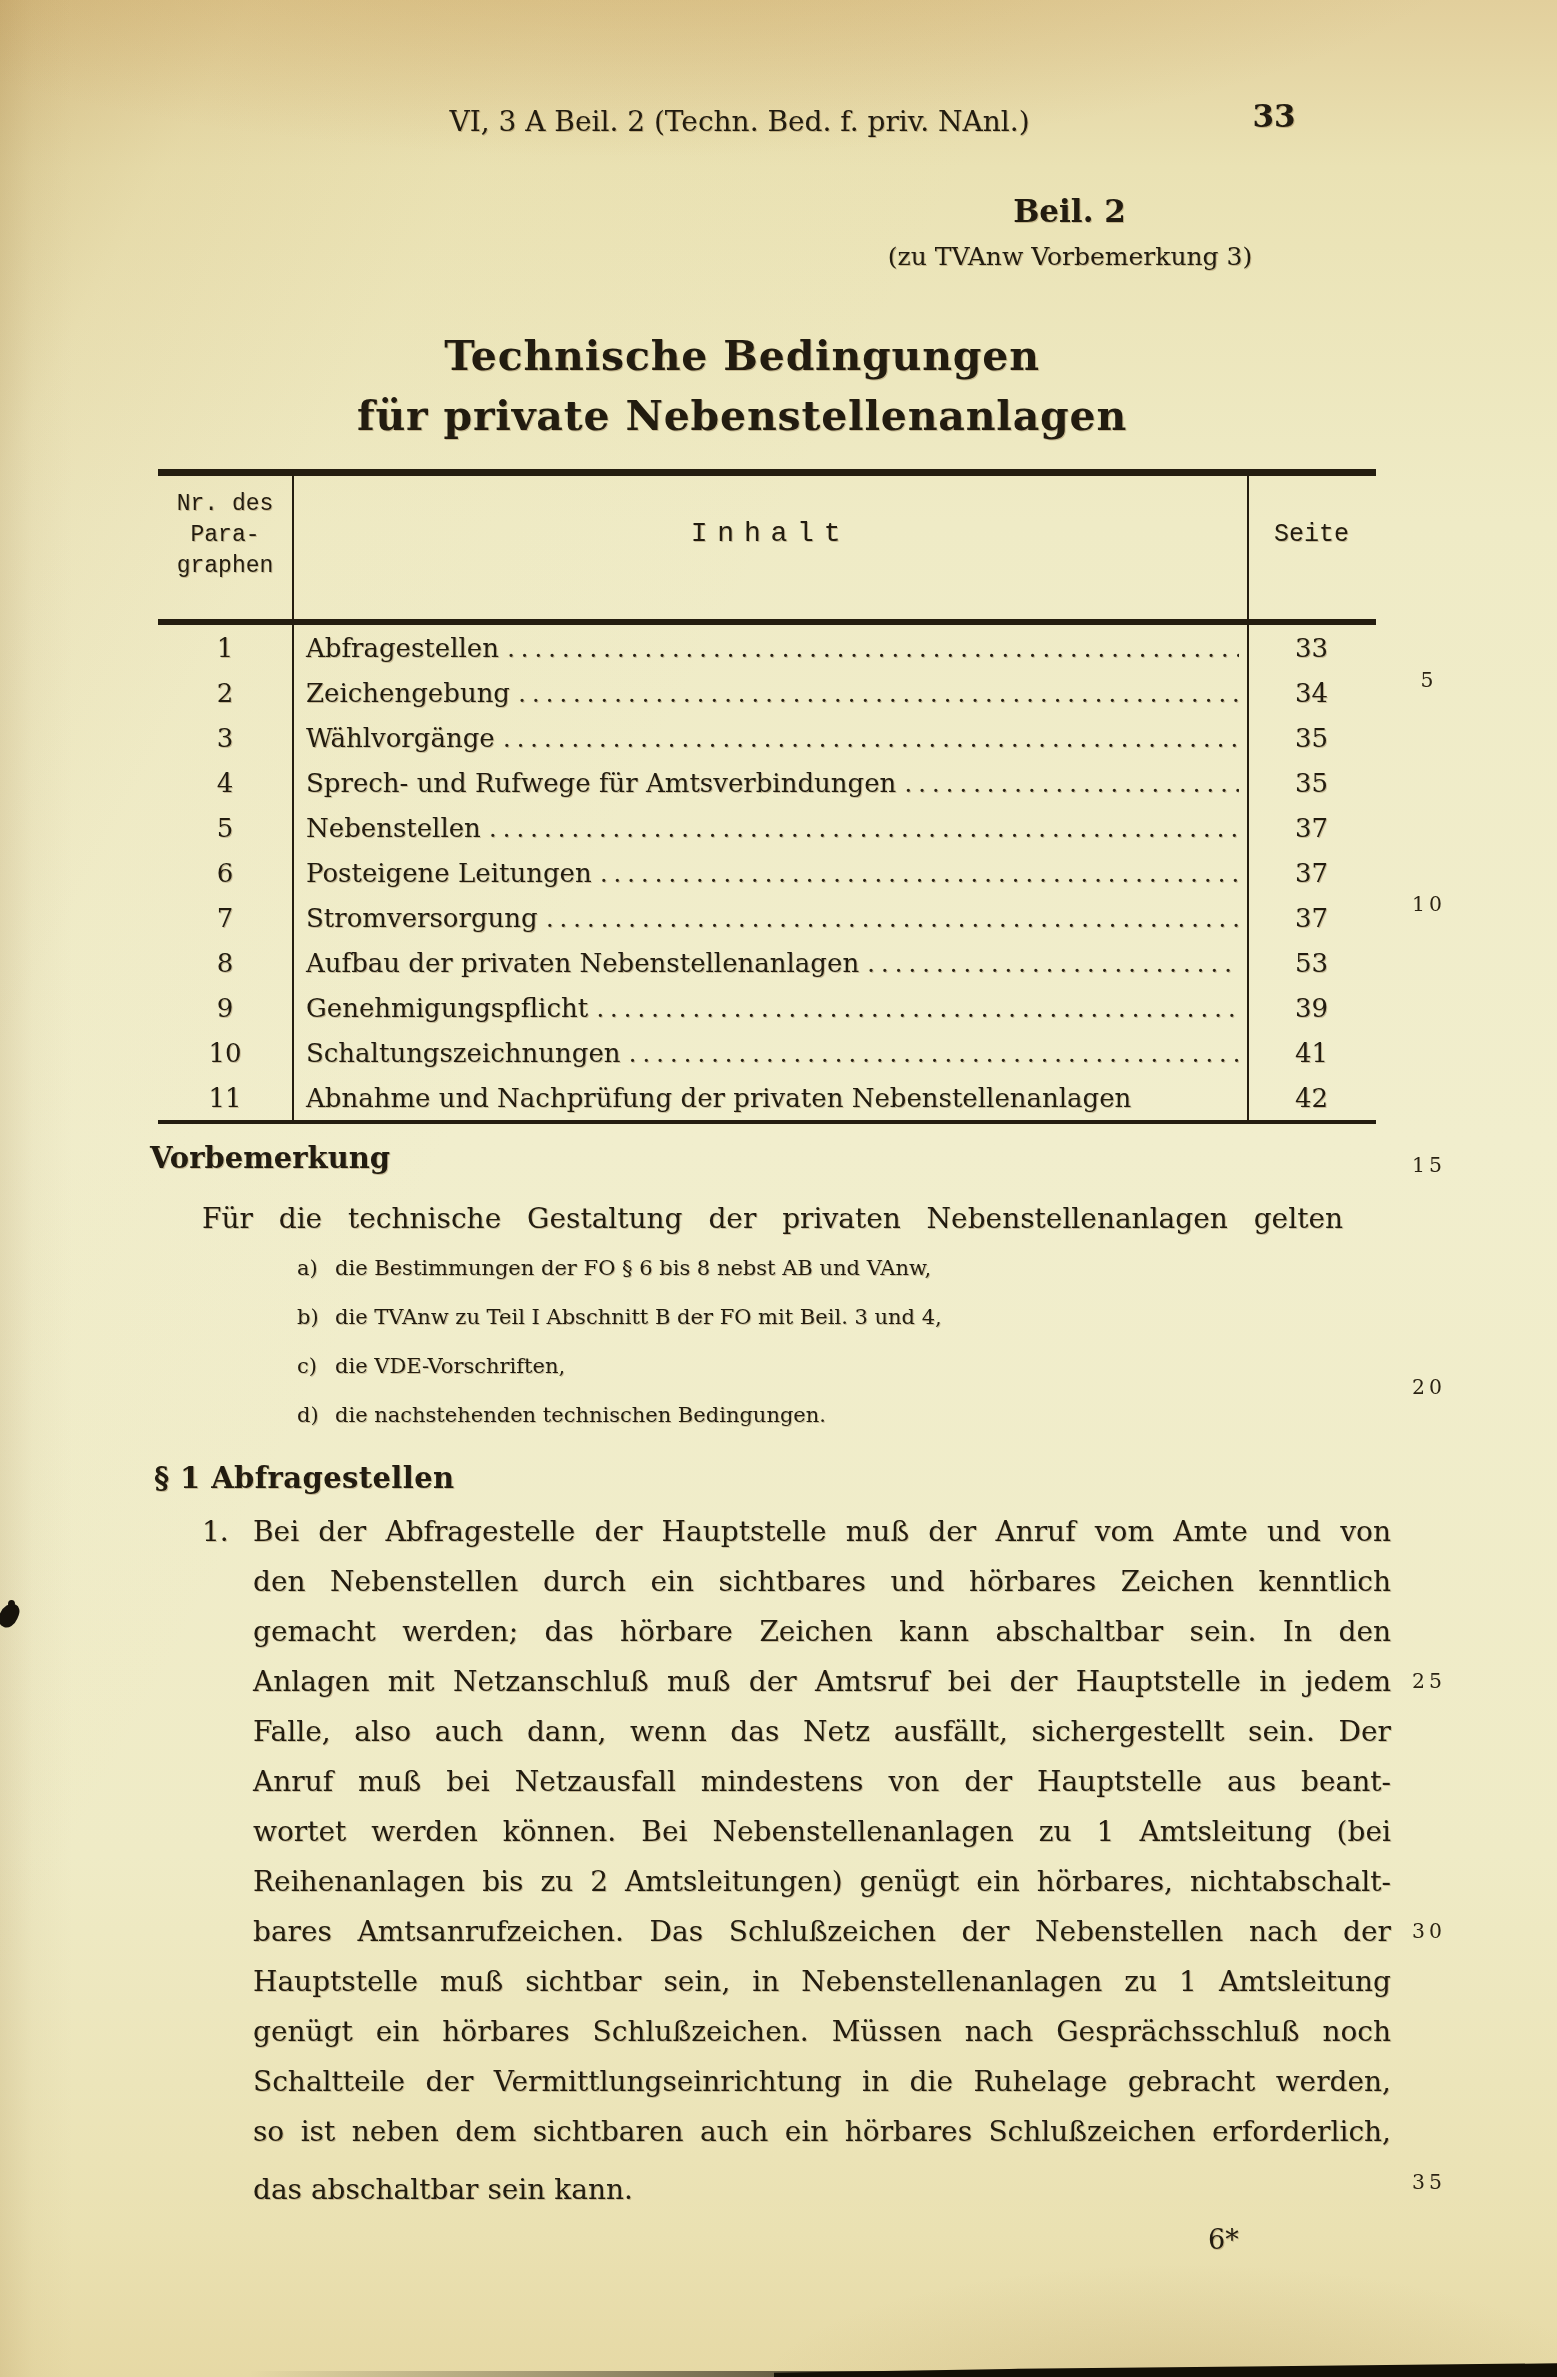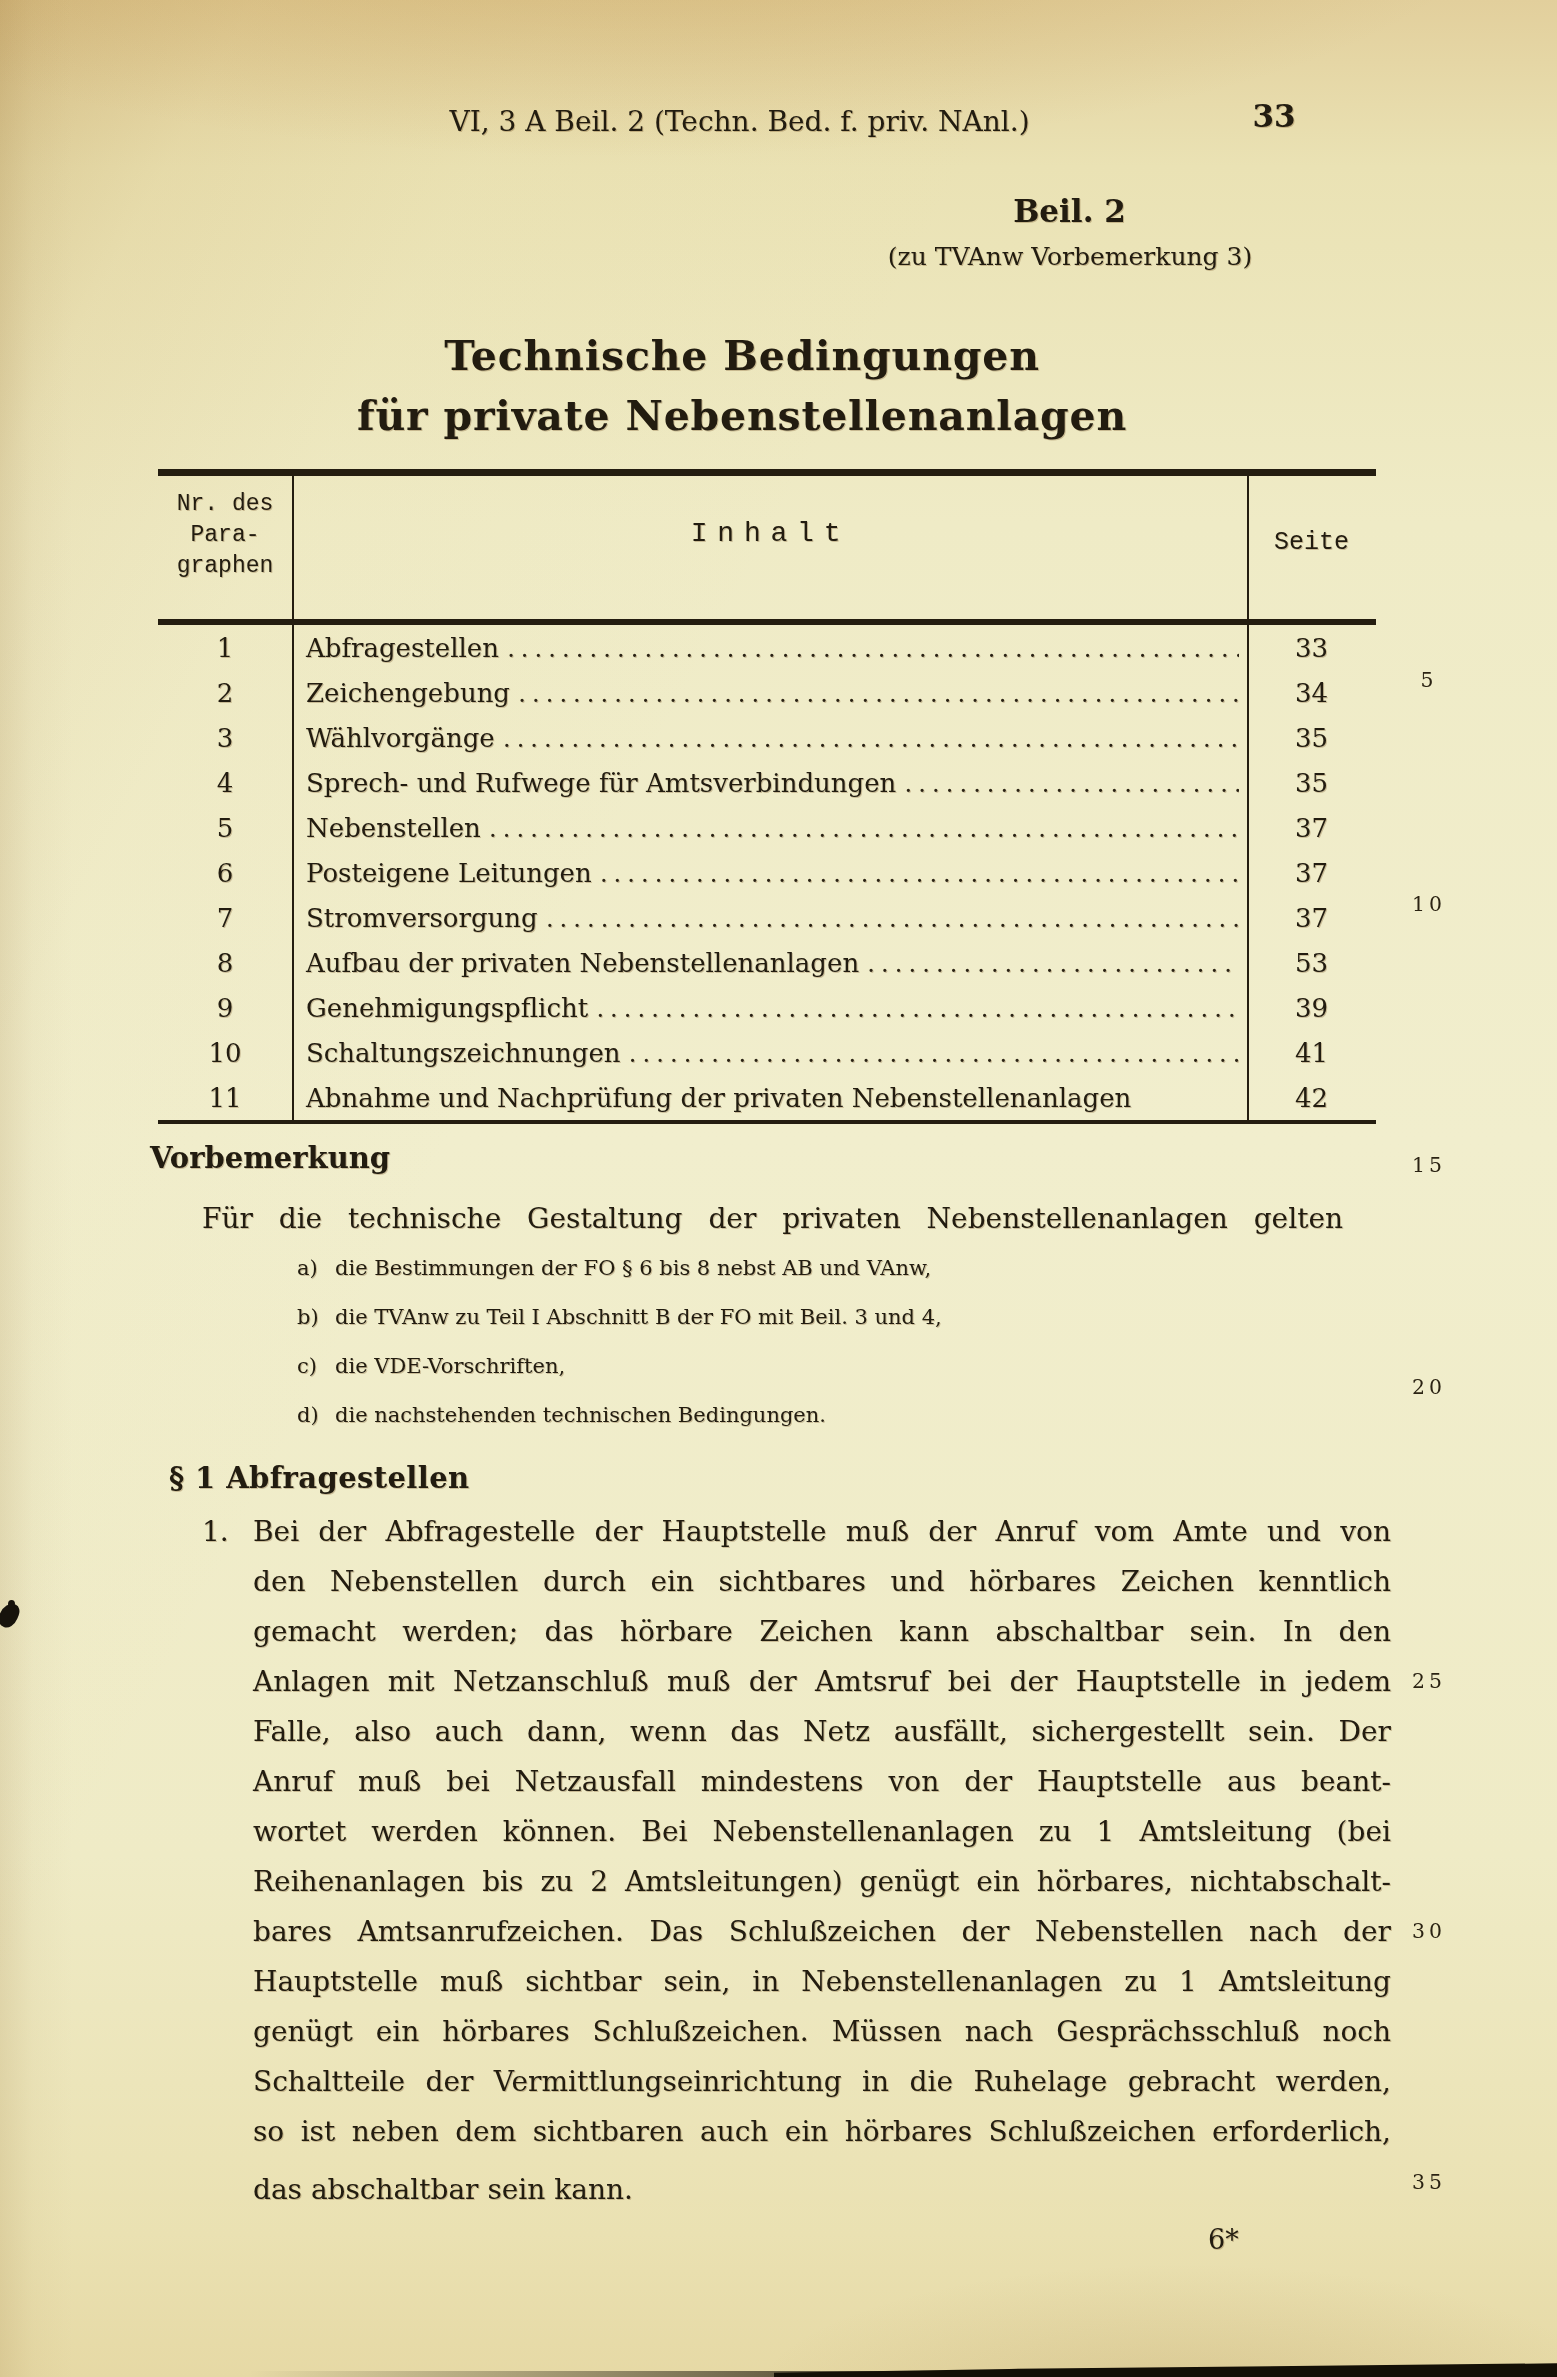--- a/index.html
+++ b/index.html
@@ -28,21 +28,21 @@
   .toc { left:158px; top:469px; width:1218px; }
   .rule { background:#241d10; }
   .rule-top, .rule-mid { height:6.5px; }
   .rule-bottom { height:4.1px; }
   .toc-inner { position:relative; }
   .vsep { position:absolute; top:0; bottom:0; width:2.4px; background:#241d10; }
   .vsep1 { left:134px; } .vsep2 { left:1089px; }
   .toc-header { position:relative; height:143px;font-family:Liberation Mono, monospace; }
   .toc-h-nr { position:absolute; left:0; top:13px; width:134px; font-size:23px; line-height:31px; text-align:center; }
   .toc-h-inhalt { position:absolute; left:136px; top:42px; width:953px; text-align:center; font-size:28px; letter-spacing:9.8px; }
-  .toc-h-seite { position:absolute; left:1089px; top:52px; width:129px; text-align:center; font-size:25px; }
+  .toc-h-seite { position:absolute; left:1089px; top:44px; width:129px; text-align:center; font-size:25px; }
   .toc-row { display:flex; align-items:center; height:45px; font-size:26px; }
   .toc-nr { width:134px; text-align:center; flex:none; }
   .toc-content { flex:1; display:flex; align-items:baseline; padding:0 8.2px 0 14px; overflow:hidden; min-width:0; }
   .toc-label { white-space:nowrap; }
   .leader { flex:1; overflow:hidden; white-space:nowrap; margin-left:8.2px; font-size:24px; letter-spacing:6.1px; color:#2a2214; }
   .leader::after { content:"...................................................................................................."; }
   .toc-row:last-child .leader::after { content:""; }
   .toc-seite { width:129px; text-align:center; flex:none; }
 
   
@@ -50,21 +50,21 @@
 
   
   .vorb-heading { left:150px; top:1141px; font-size:29px; font-weight:bold; }
   .vorb-intro { left:202px; top:1195px; width:1141px; font-size:28px; line-height:47px;
                 text-align:justify; text-align-last:justify; }
   .vorb-items { left:297px; top:1244px; width:1061px; font-size:21px; }
   .vorb-item { height:49px; line-height:49px; white-space:nowrap; }
   .item-label { display:inline-block; min-width:38px; }
 
   
-  .sec-heading { left:169px; top:1461px; font-size:29px; font-weight:bold; letter-spacing:0.4px; }
+  .sec-heading { left:154px; top:1461px; font-size:29px; font-weight:bold; letter-spacing:0.4px; }
   .para { left:202px; top:1507px; width:1189px; font-size:28px; }
   .para-num { position:absolute; left:0; top:0; line-height:50px; }
   .para-lines { margin-left:51px; }
   .pline { height:50px; line-height:50px; text-align:justify; text-align-last:justify; }
   .pline.last { text-align:left; text-align-last:left;margin-top:8px; }
 
   .sig-mark { left:1208px; top:2224px; font-size:27px; }
 
   
   .ink-blot { left:0px; top:1603px; width:18px; height:24.5px; background:#17130c;

